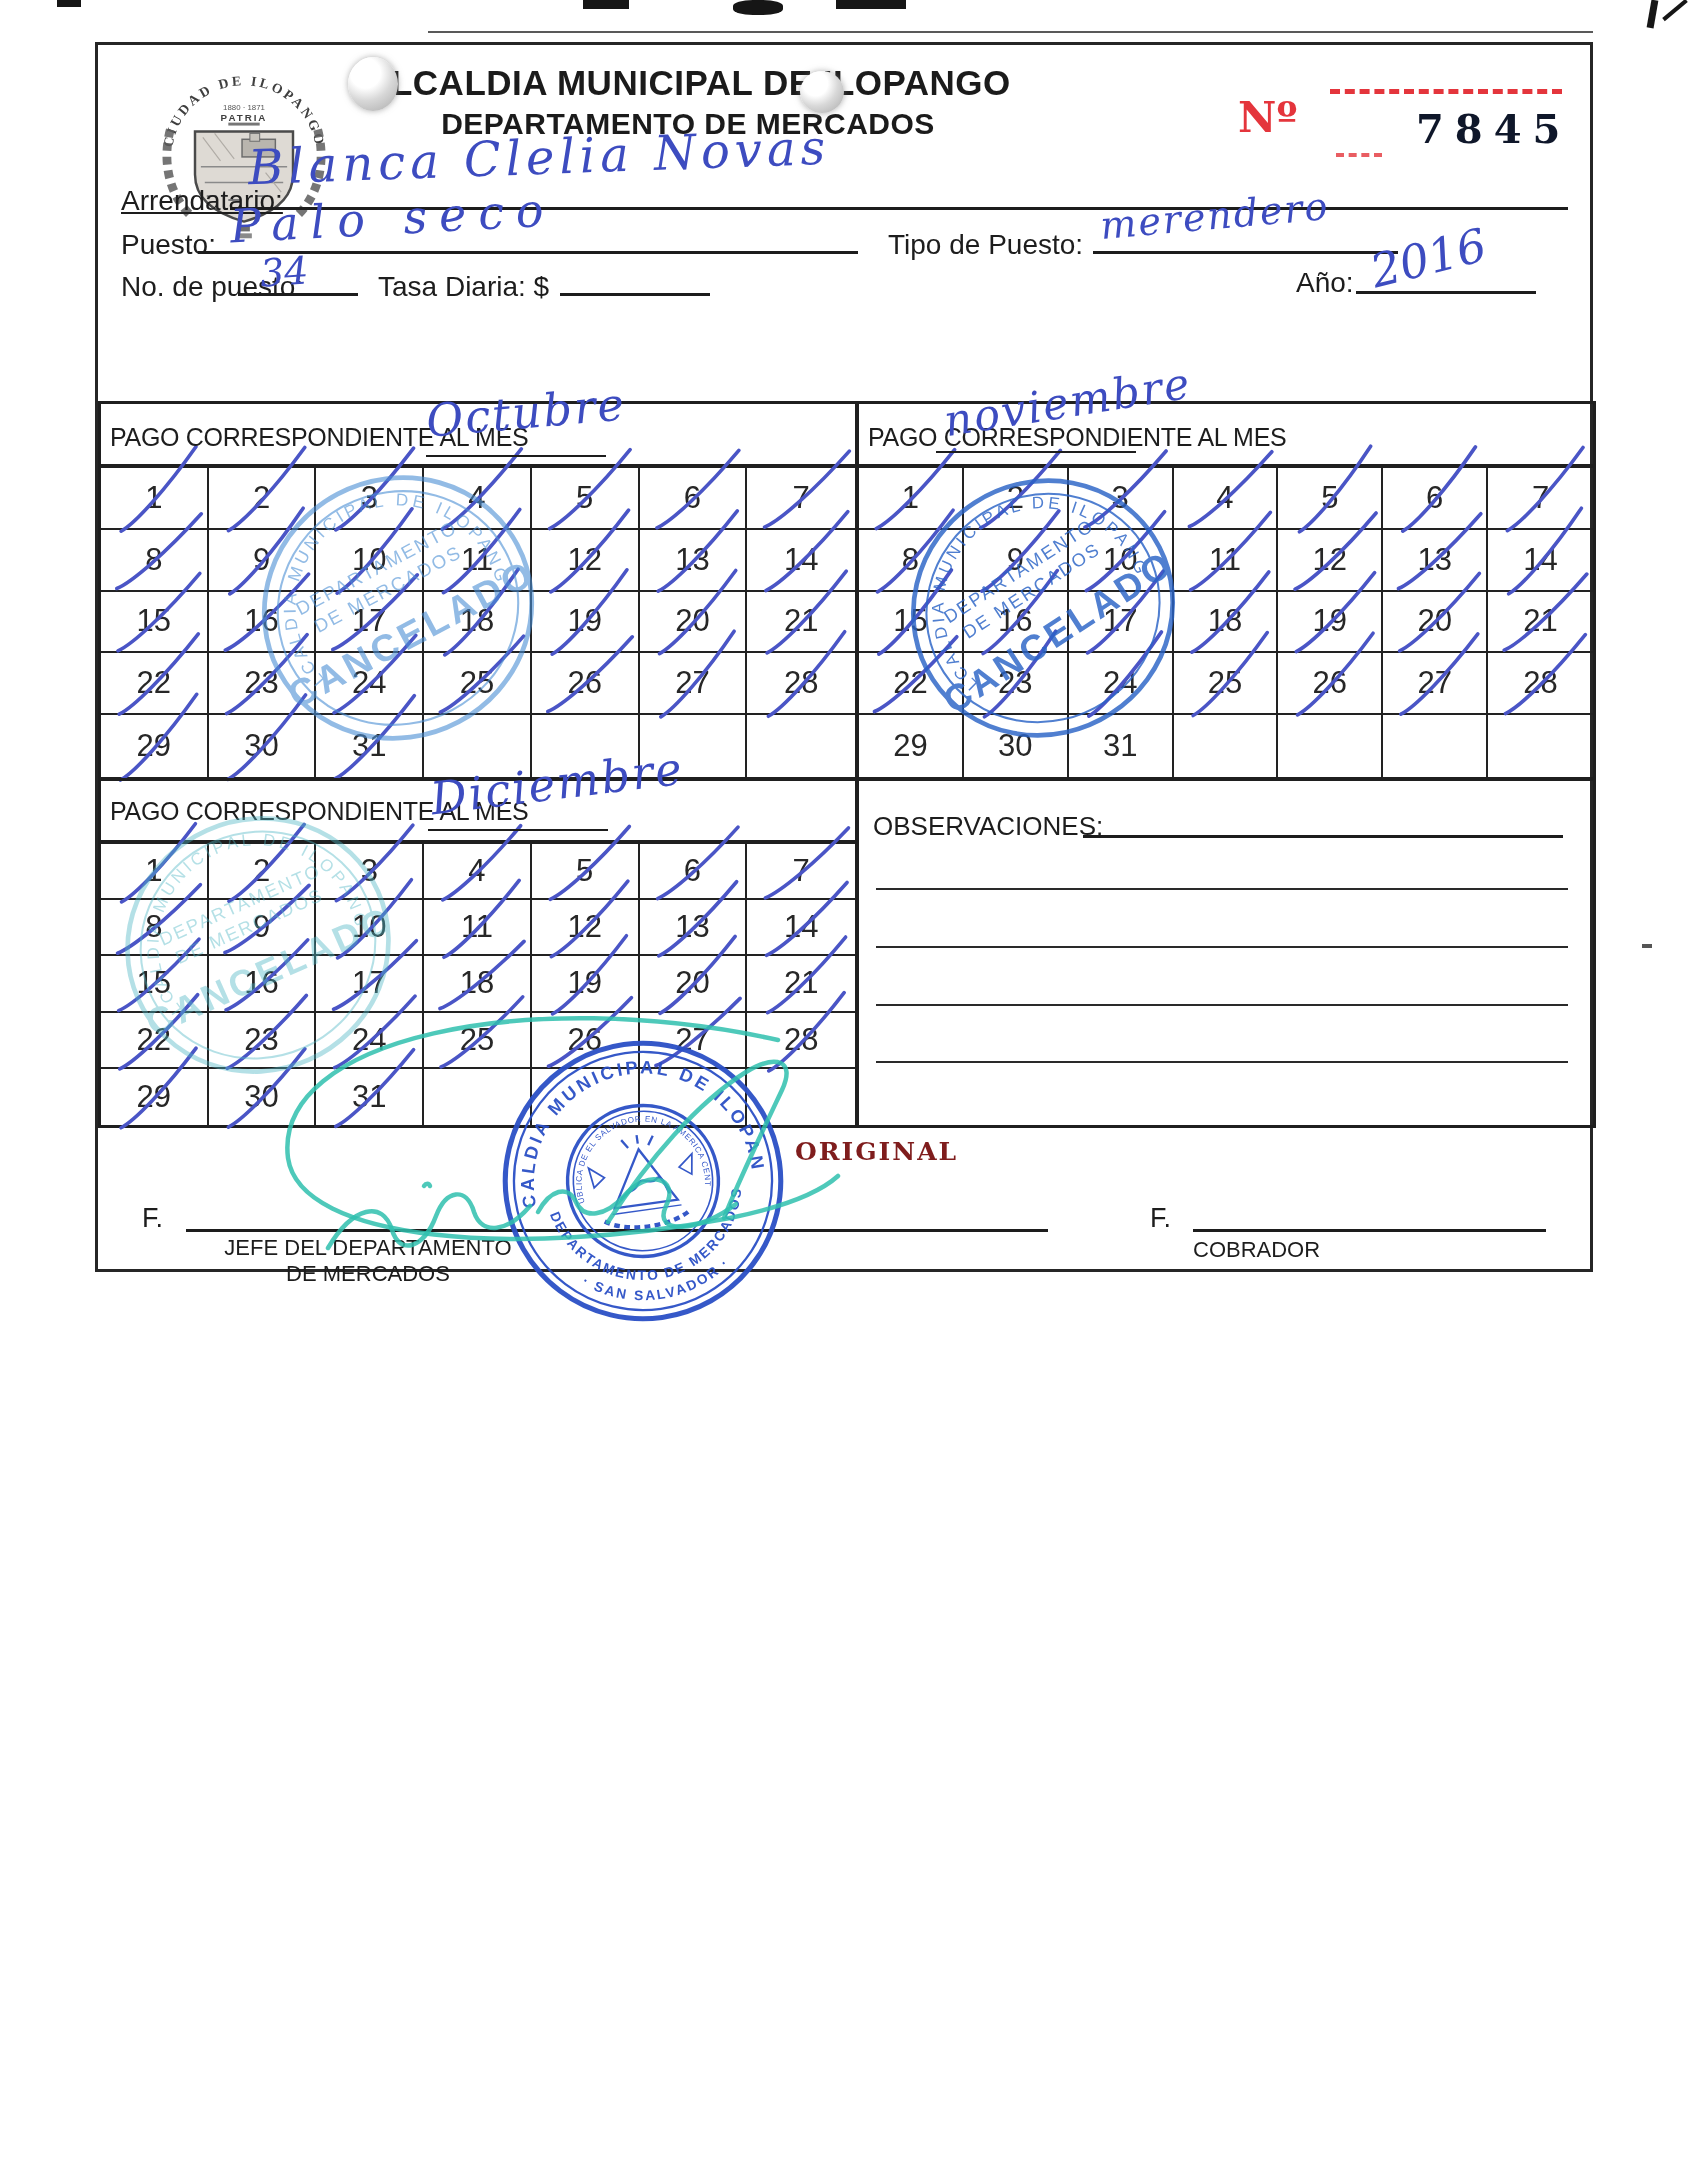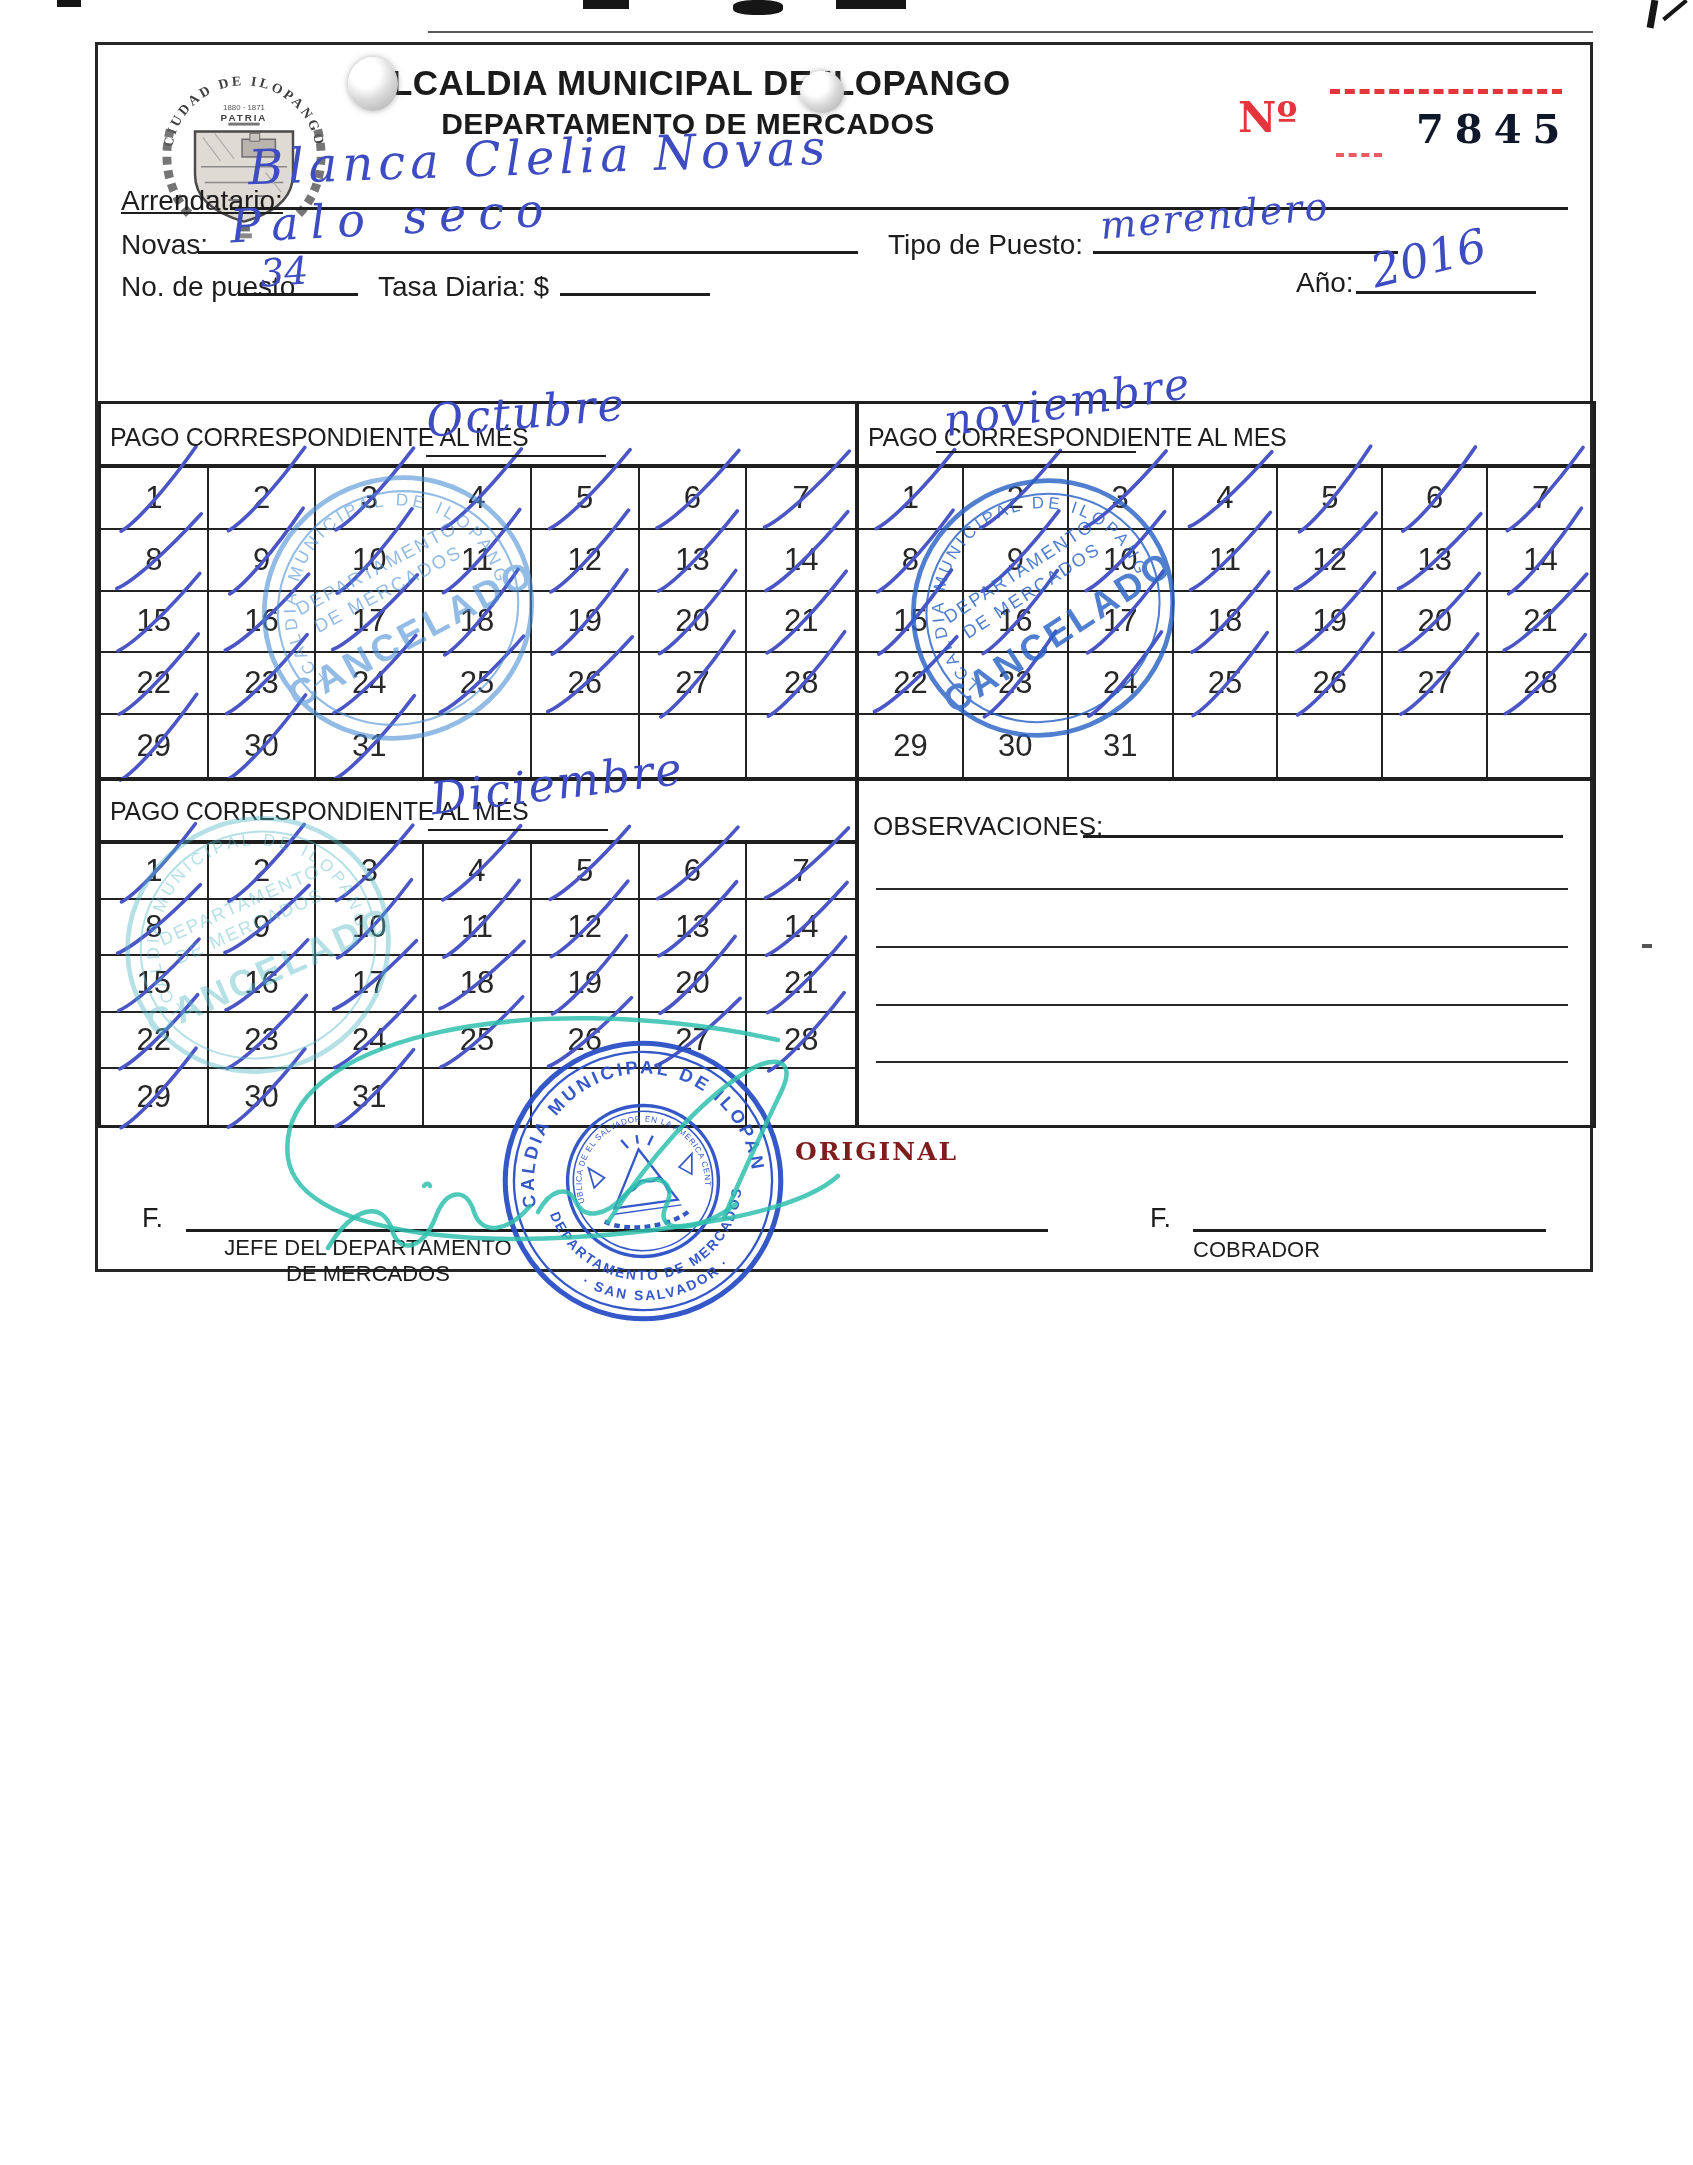--- a/index.html
+++ b/index.html
@@ -177,21 +177,21 @@
 
     <div class="red-dashes"></div>
     <div class="red-dash-sm"></div>
     <div class="receipt-no-label">Nº</div>
     <div class="receipt-no-value">7845</div>
 
     <div class="plabel lbl-arrendatario">Arrendatario:</div>
     <div class="uline ul-arrendatario"></div>
     <div class="hw hw-arrendatario">Blanca Clelia Novas</div>
 
-    <div class="plabel lbl-sector">Novas:</div>
+    <div class="plabel lbl-sector">Puesto:</div>
     <div class="uline ul-sector"></div>
     <div class="hw hw-sector">Palo seco</div>
 
     <div class="plabel lbl-tipo">Tipo de Puesto:</div>
     <div class="uline ul-tipo"></div>
     <div class="hw hw-tipo">merendero</div>
 
     <div class="plabel lbl-puesto">No. de puesto:</div>
     <div class="uline ul-puesto"></div>
     <div class="hw hw-puesto">34</div>

